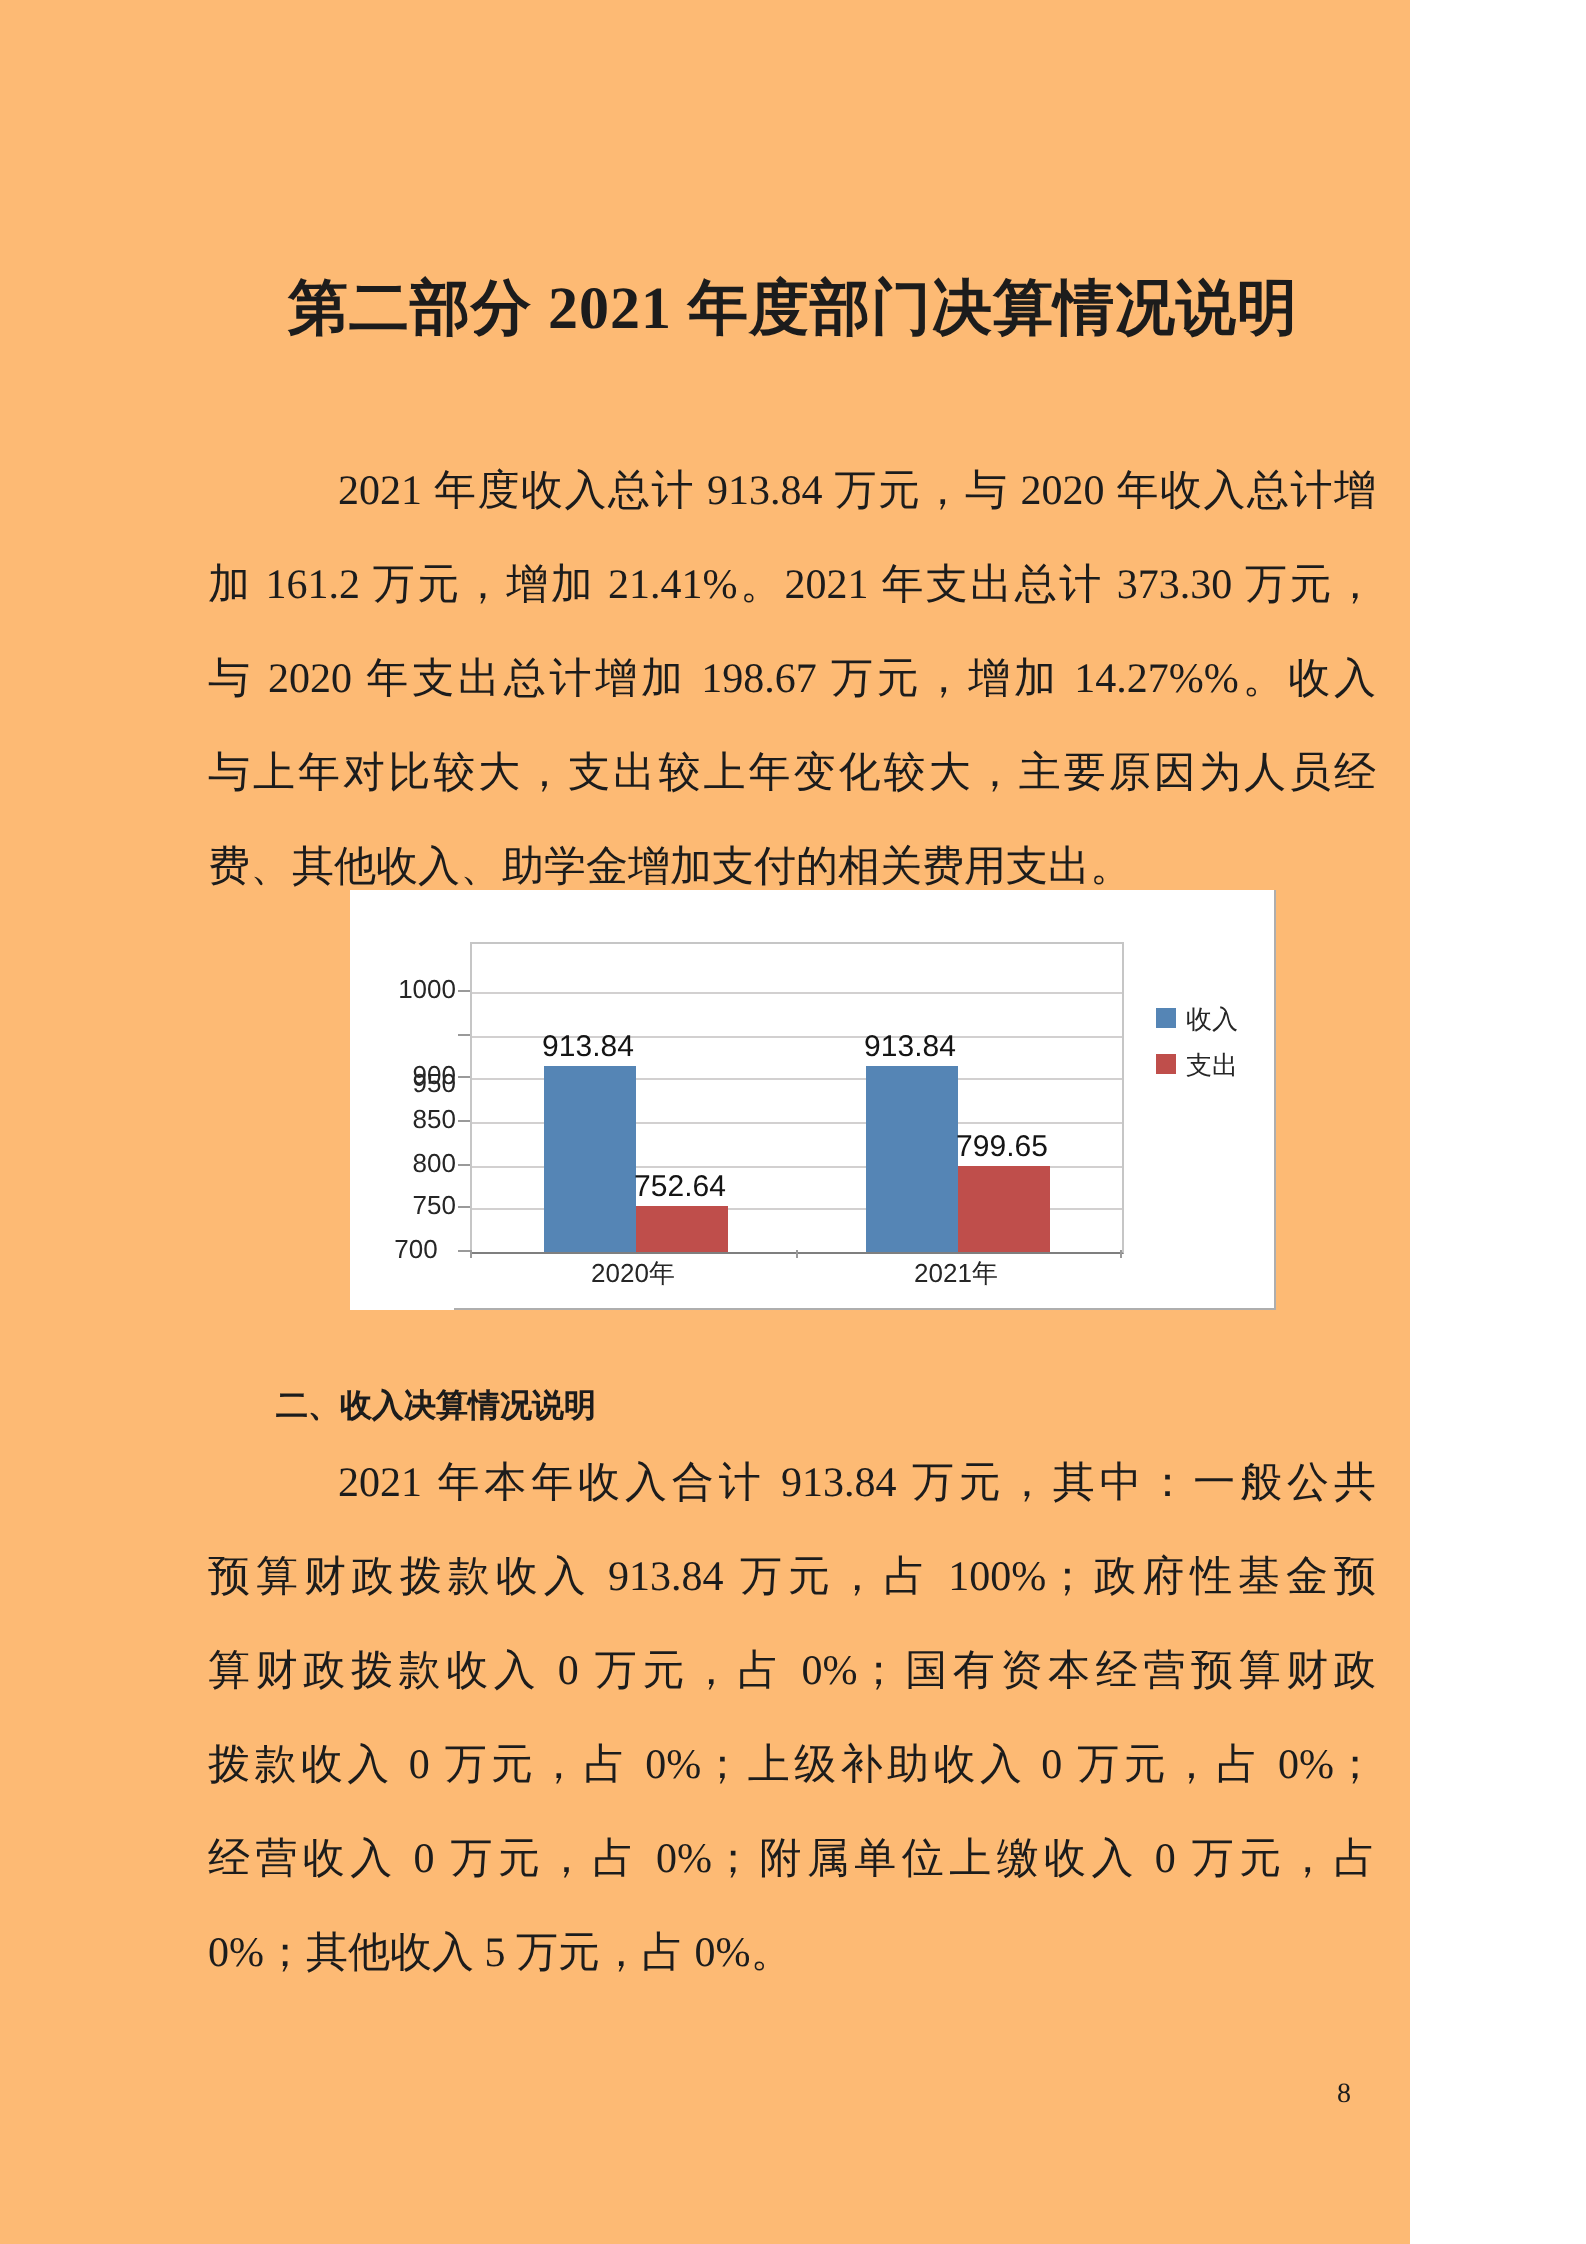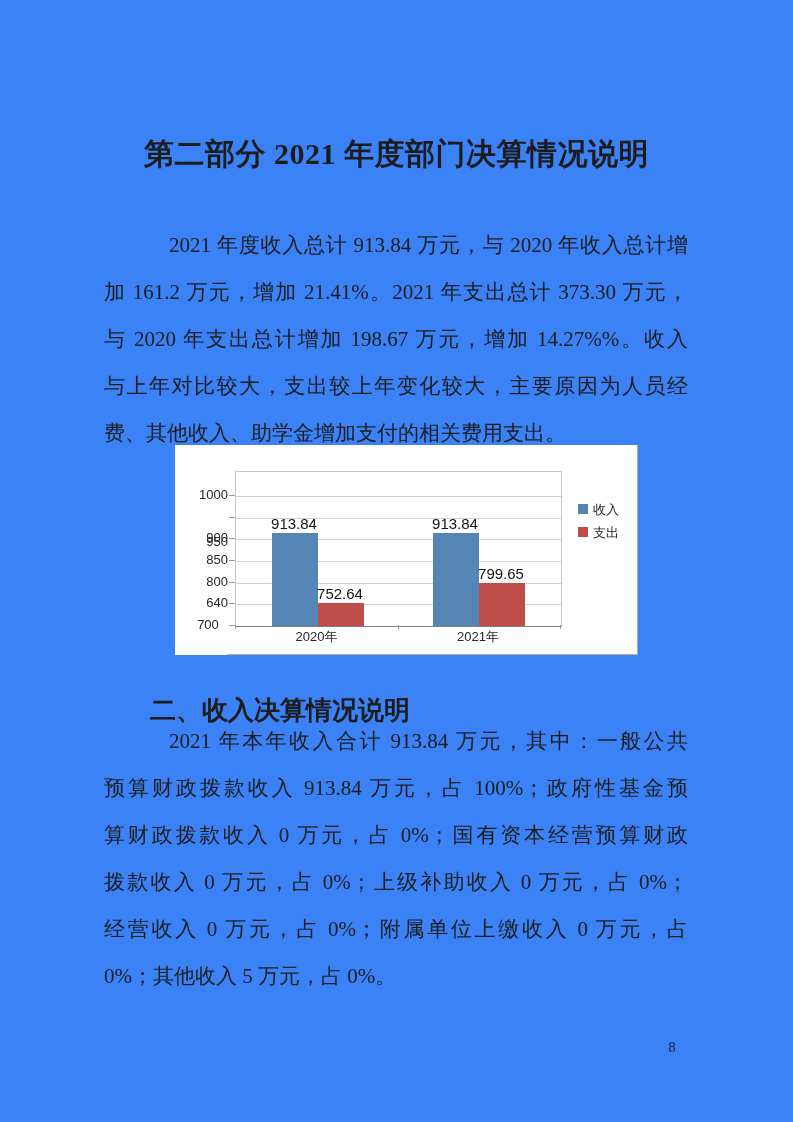--- a/index.html
+++ b/index.html
@@ -1,29 +1,29 @@
 <!DOCTYPE html>
 <html><head>
 <meta charset="utf-8">
 <style>
   html,body { margin:0; padding:0; background:#ffffff; }
   #page {
-    position:relative; width:793px; height:1122px; background:#3b82f6;
+    position:relative; width:705px; height:1122px; background:#fdba74;
     font-family:"Liberation Serif", serif; color:#1c1c1c; overflow:hidden;
   }
   #doc-title {
     position:absolute; top:134px; left:0; width:793px; text-align:center;
     font-size:30px; font-weight:600; letter-spacing:0.5px; white-space:nowrap;
   }
   .h1 {
     position:absolute; left:160px; top:184px; font-size:21px; font-weight:bold;
     white-space:nowrap;
   }
   .h2 {
-    position:absolute; left:150px; top:693px; font-size:26px; font-weight:bold;
+    position:absolute; left:138px; top:693px; font-size:16px; font-weight:bold;
     font-family:"Liberation Sans", sans-serif; white-space:nowrap;
   }
   .para { position:absolute; left:104px; width:584px; font-size:21px; line-height:47px; }
   #para1 { top:222px; }
   #para2 { top:718px; }
   .pline { text-align:justify; text-align-last:justify; }
   .pline.last { text-align:left; text-align-last:left; }
   .pline.indent { text-indent:65px; }
 
   
@@ -77,21 +77,21 @@
         <div class="gridline" style="top: 46px;"></div>
         <div class="gridline" style="top: 24px;"></div>
         <div class="bar" style="left: 36px; top: 61px; width: 46px; height: 93px; background: rgb(85, 133, 181);"></div>
         <div class="bar" style="left: 82px; top: 131px; width: 46px; height: 23px; background: rgb(191, 78, 75);"></div>
         <div class="bar" style="left: 197px; top: 61px; width: 46px; height: 93px; background: rgb(85, 133, 181);"></div>
         <div class="bar" style="left: 243px; top: 111px; width: 46px; height: 43px; background: rgb(191, 78, 75);"></div>
       </div>
 
   <div class="ytick-label" style="left: 13px; top: 173px; text-align: center;">700</div>
       <div class="ytick-mark" style="left: 54px; top: 180px;"></div>
-      <div class="ytick-label" style="left: 13px; top: 151px;">640</div>
+      <div class="ytick-label" style="left: 13px; top: 151px;">750</div>
       <div class="ytick-mark" style="left: 54px; top: 158px;"></div>
       <div class="ytick-label" style="left: 13px; top: 130px;">800</div>
       <div class="ytick-mark" style="left: 54px; top: 137px;"></div>
       <div class="ytick-label" style="left: 13px; top: 108px;">850</div>
       <div class="ytick-mark" style="left: 54px; top: 115px;"></div>
       <div class="ytick-label" style="left: 13px; top: 86px;">900</div>
       <div class="ytick-mark" style="left: 54px; top: 93px;"></div>
       <div class="ytick-label" style="left: 13px; top: 65px; margin-top: 25px;">950</div>
       <div class="ytick-mark" style="left: 54px; top: 72px;"></div>
       <div class="ytick-label" style="left: 13px; top: 43px;">1000</div>

